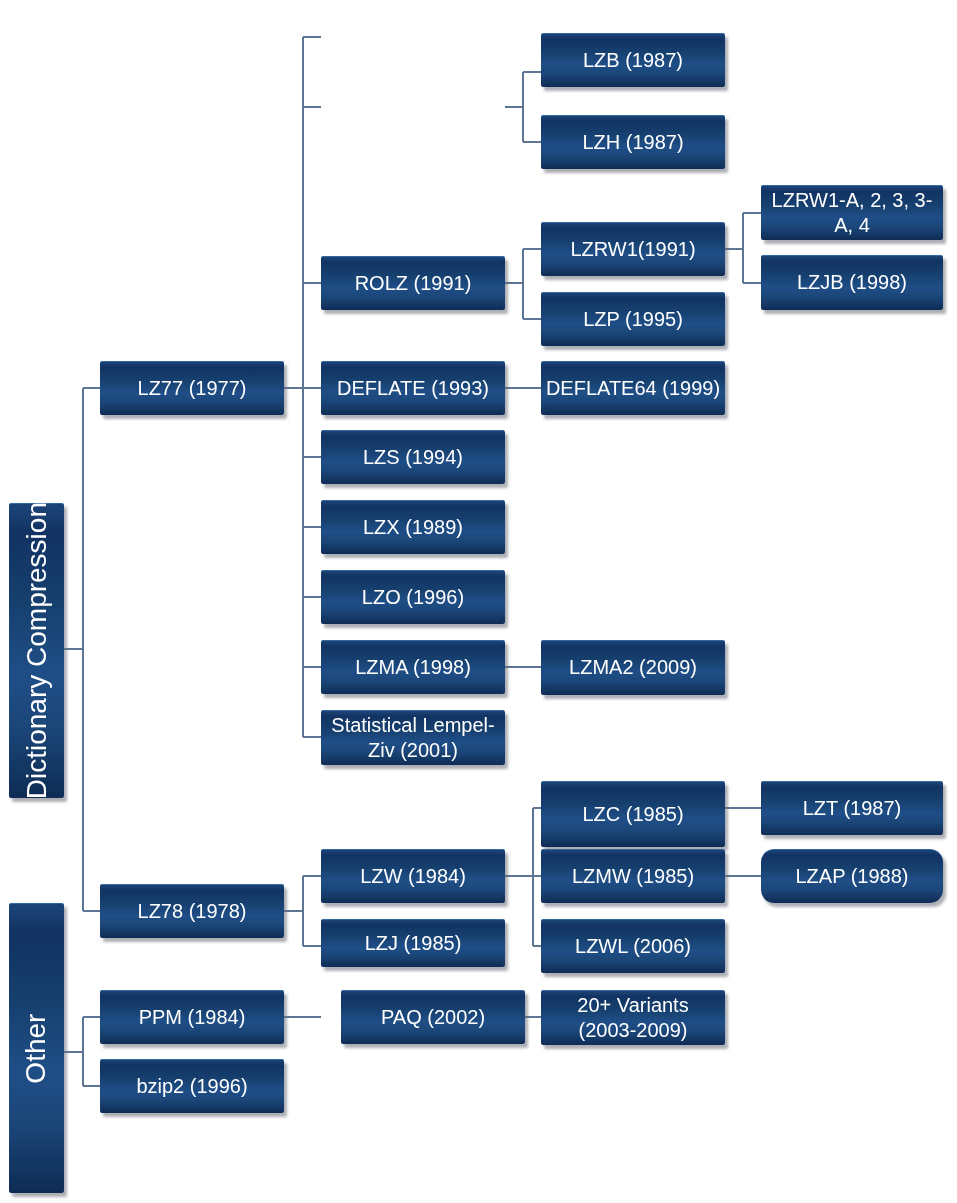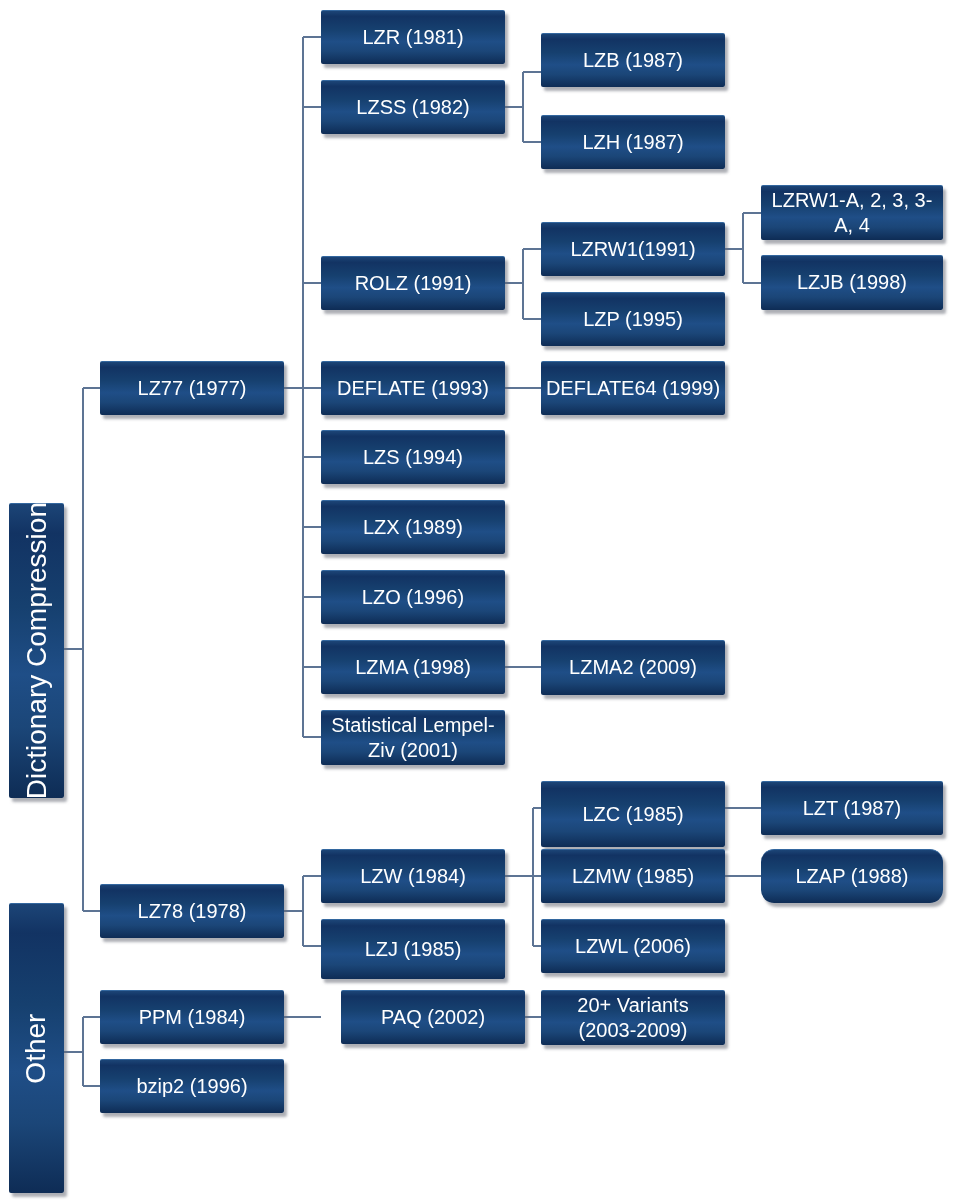--- a/index.html
+++ b/index.html
@@ -80,26 +80,20 @@
     </div>
     <div class="node" style="left: 100px; top: 884px; width: 184px; height: 54px;">
       <span>LZ78 (1978)</span>
     </div>
     <div class="node" style="left: 100px; top: 990px; width: 184px; height: 54px;">
       <span>PPM (1984)</span>
     </div>
     <div class="node" style="left: 100px; top: 1059px; width: 184px; height: 54px;">
       <span>bzip2 (1996)</span>
     </div>
-    <div class="node" style="left: 321px; top: 10px; width: 184px; height: 54px;">
-      <span>LZR (1981)</span>
-    </div>
-    <div class="node" style="left: 321px; top: 80px; width: 184px; height: 54px;">
-      <span>LZSS (1982)</span>
-    </div>
     <div class="node" style="left: 321px; top: 256px; width: 184px; height: 54px;">
       <span>ROLZ (1991)</span>
     </div>
     <div class="node" style="left: 321px; top: 361px; width: 184px; height: 54px;">
       <span>DEFLATE (1993)</span>
     </div>
     <div class="node" style="left: 321px; top: 430px; width: 184px; height: 54px;">
       <span>LZS (1994)</span>
     </div>
     <div class="node" style="left: 321px; top: 500px; width: 184px; height: 54px;">
@@ -111,21 +105,21 @@
     <div class="node" style="left: 321px; top: 640px; width: 184px; height: 54px;">
       <span>LZMA (1998)</span>
     </div>
     <div class="node" style="left: 321px; top: 710px; width: 184px; height: 55px;">
       <span>Statistical Lempel-</span>
       <span>Ziv (2001)</span>
     </div>
     <div class="node" style="left: 321px; top: 849px; width: 184px; height: 54px;">
       <span>LZW (1984)</span>
     </div>
-    <div class="node" style="left: 321px; top: 919px; width: 184px; height: 60px;">
+    <div class="node" style="left: 321px; top: 919px; width: 184px; height: 48px;">
       <span>LZJ (1985)</span>
     </div>
     <div class="node" style="left: 321px; top: 990px; width: 184px; height: 54px; margin-left: 20px;">
       <span>PAQ (2002)</span>
     </div>
     <div class="node" style="left: 541px; top: 33px; width: 184px; height: 54px; align-items: center;">
       <span>LZB (1987)</span>
     </div>
     <div class="node" style="left: 541px; top: 115px; width: 184px; height: 54px;">
       <span>LZH (1987)</span>

